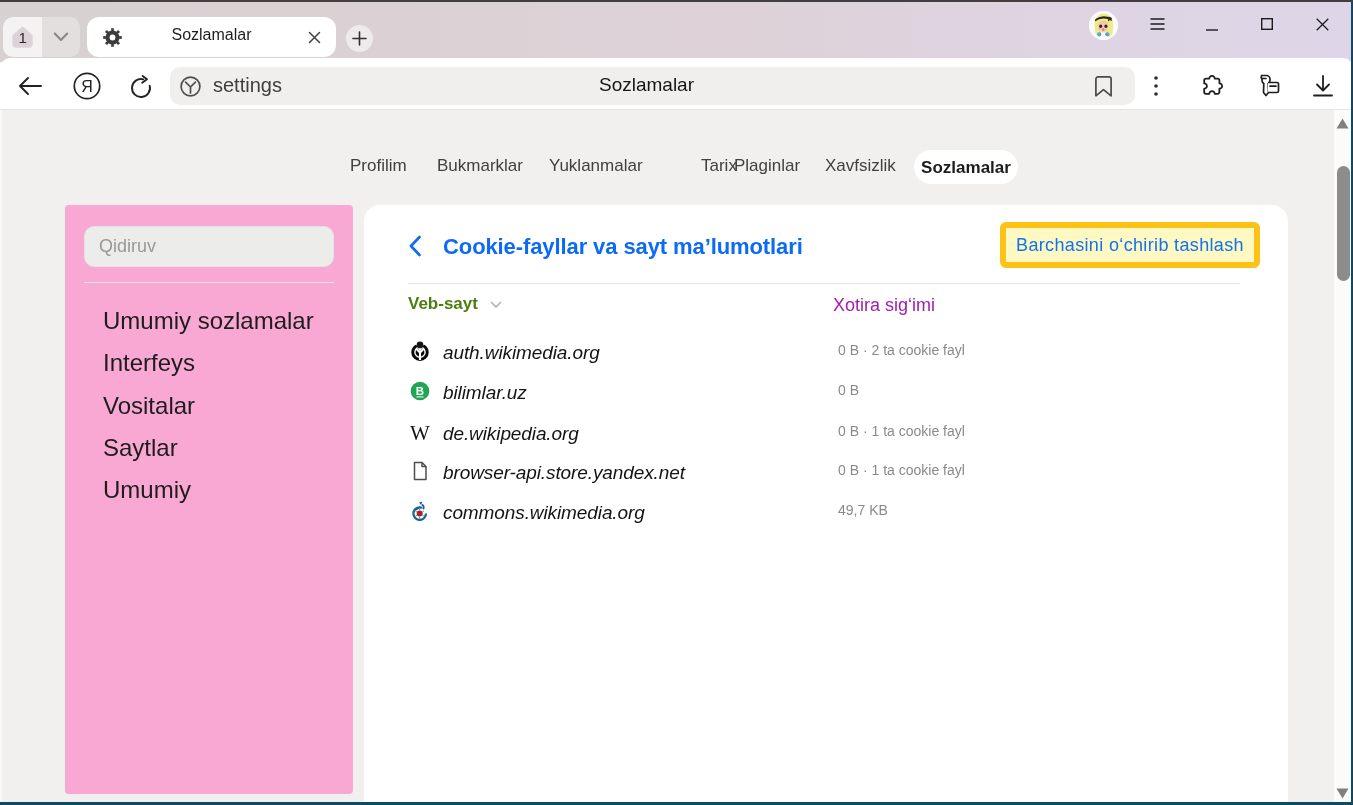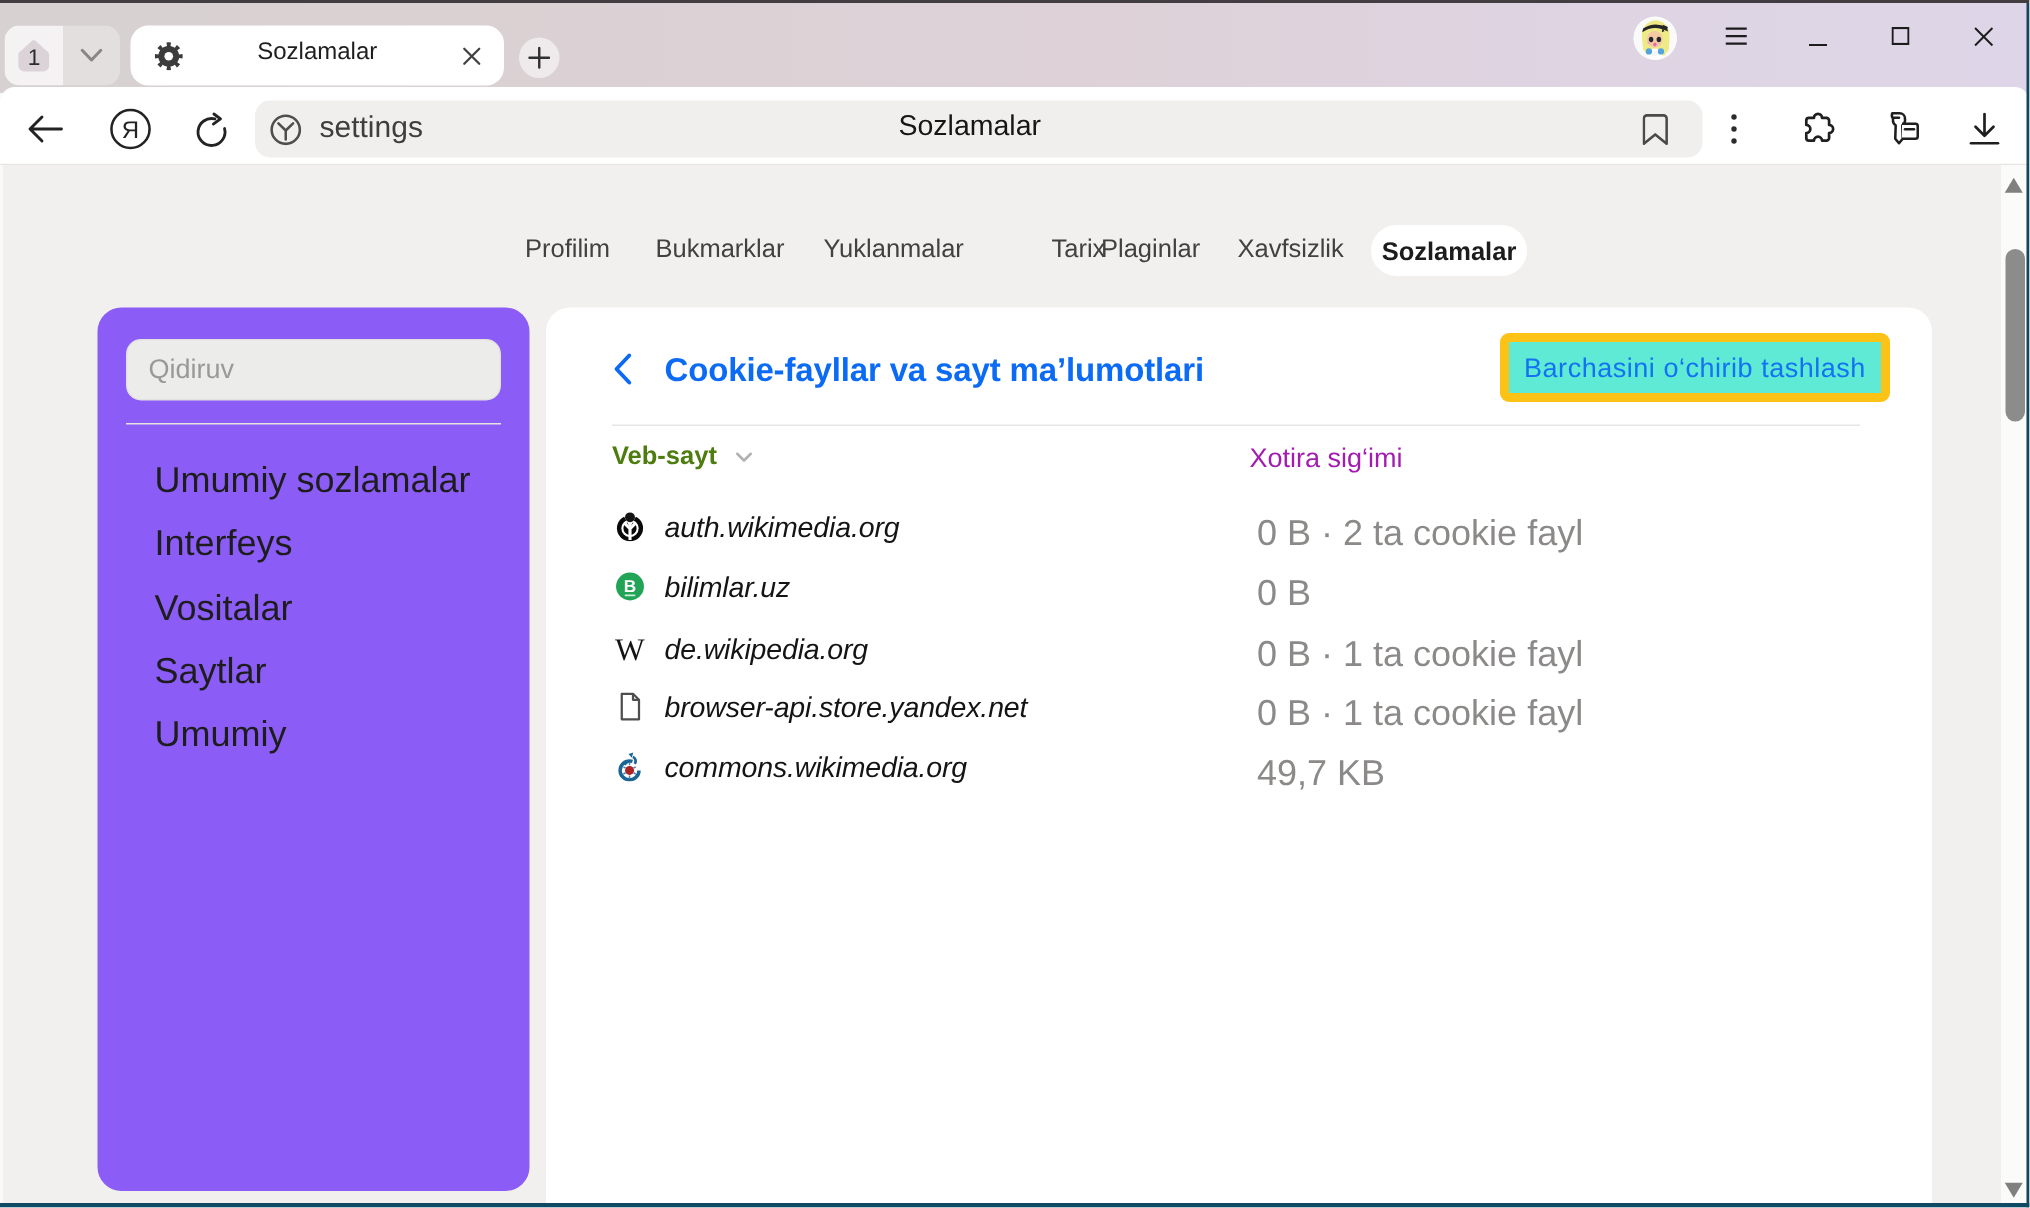--- a/index.html
+++ b/index.html
@@ -28,37 +28,37 @@
   #urlbox { left:170px; top:9px; width:965px; height:38px; border-radius:10px; background:#f0efed; }
   #urltext { left:213px; top:16px; font-size:20px; color:#3e3e3e; }
   #urlcenter { left:164px; top:16px; width:965px; text-align:center; font-size:19px; color:#161616; }
 
   
   #navrow { left:0; top:110px; width:1336px; height:95px; }
   .navitem { position:absolute; top:46px; font-size:17px; color:#42413f; }
   #navpill { left:914px; top:40px; width:104px; height:34px; background:#fff; border-radius:17px; }
   #navpill span { position:absolute; left:0; right:0; top:8px; text-align:center; font-size:17px; font-weight:bold; color:#1c1c1c; }
 
-  #sidecard { left:65px; top:205px; width:288px; height:589px; background:#8b5cf6; border-radius:16px; }
+  #sidecard { left:65px; top:205px; width:288px; height:589px; background:#f9a8d4; border-radius:4px; }
   #searchbox { left:19px; top:21px; width:250px; height:41px; background:#ececeb; border:1px solid #e3e2e1; border-radius:10px; }
   #searchbox span { position:absolute; left:14px; top:9px; font-size:18px; color:#999996; }
   #sidediv { left:19px; top:77px; width:250px; height:1px; background:#e4e3e2; }
   .sideitem { position:absolute; left:38px; font-size:24px; color:#1d1d1d;text-align:right; }
 
   #maincard { left:364px; top:205px; width:924px; height:597px; background:#fff; border-radius:16px 16px 0 0; }
   #hdrchevron { left:44px; top:30px; }
   #hdrtitle { left:79px; top:29px; font-size:22px; font-weight:bold; color:#0c6bf5; letter-spacing:-0.1px; }
-  #delbtn { left:636px; top:17px; width:260px; height:46px; border:6px solid #fcc216; border-radius:6px; background:#5eead4; }
+  #delbtn { left:636px; top:17px; width:260px; height:46px; border:6px solid #fcc216; border-radius:6px; background:#fef9c3; }
   #delbtn span { position:absolute; left:0; right:0; top:7px; text-align:center; font-size:18px; letter-spacing:0.35px; color:#1272f2; }
   #hdrdiv { left:44px; top:78px; width:832px; height:1px; background:#e7e6e5; }
   #thweb { left:44px; top:89px; font-size:17px; font-weight:bold; color:#4d7c0f; }
   #thsize { left:469px; top:90px; font-size:18px; color:#a21caf; }
   .rowicon { position:absolute; left:46px; width:20px; height:20px; }
   .rowname { position:absolute; left:79px; font-size:19px; color:#141414; letter-spacing:-0.1px;font-style:italic; }
-  .rowval { position:absolute; left:474px; font-size:24px; color:#8b8a88; }
+  .rowval { position:absolute; left:474px; font-size:14px; color:#8b8a88; }
 
   
   #sbtrack { left:1334px; top:110px; width:17px; height:692px; background:#fbfbfa; }
   #sbthumb { left:1337px; top:166px; width:13px; height:115px; border-radius:6.5px; background:#8c8c8c; }
 
   svg { display:block; }
 </style>
 </head>
 <body>
   <div id="topline" class="abs"></div>

